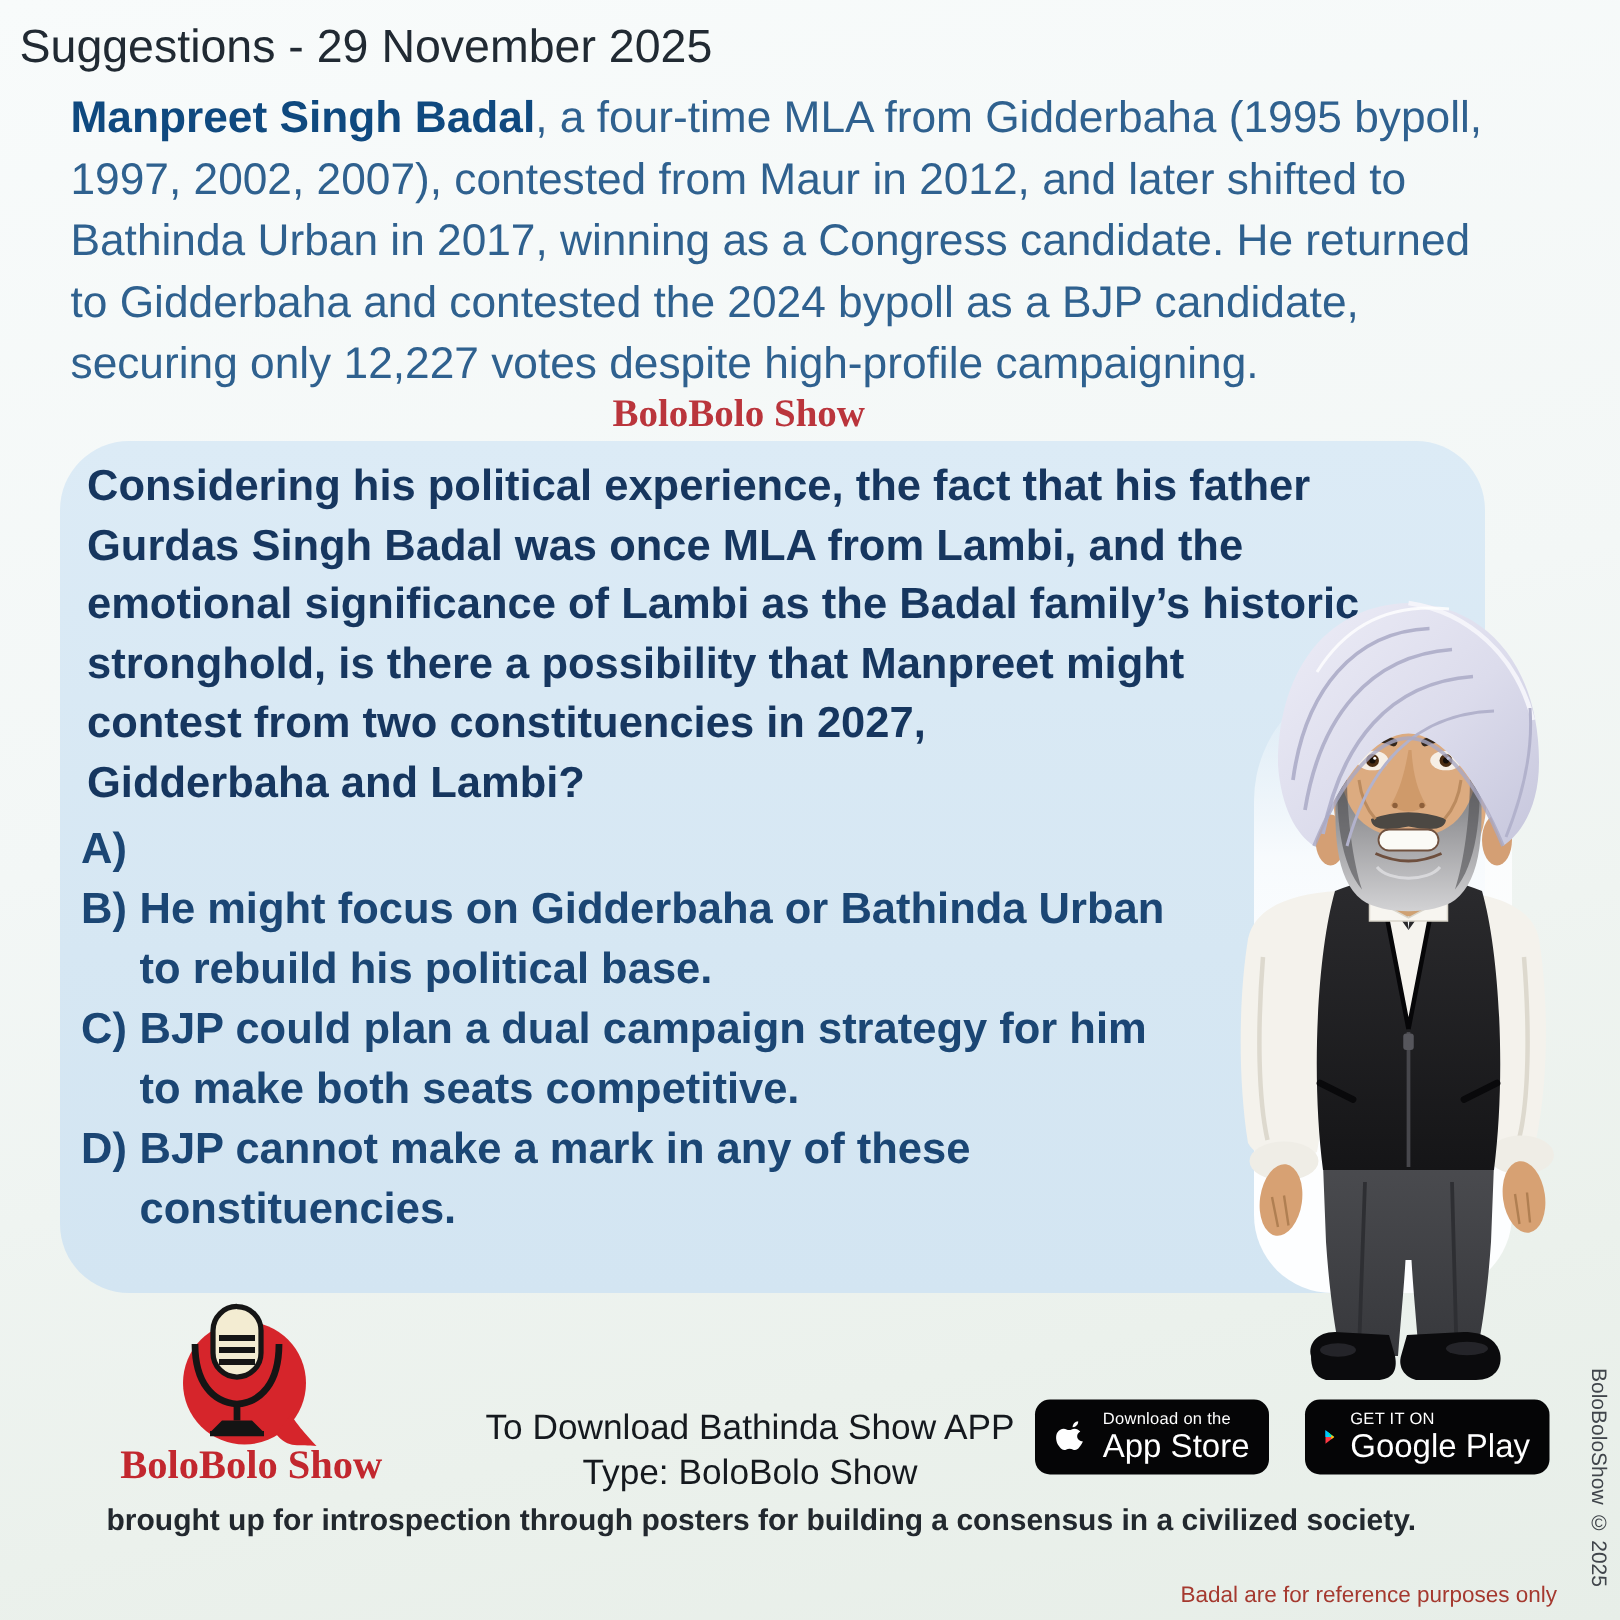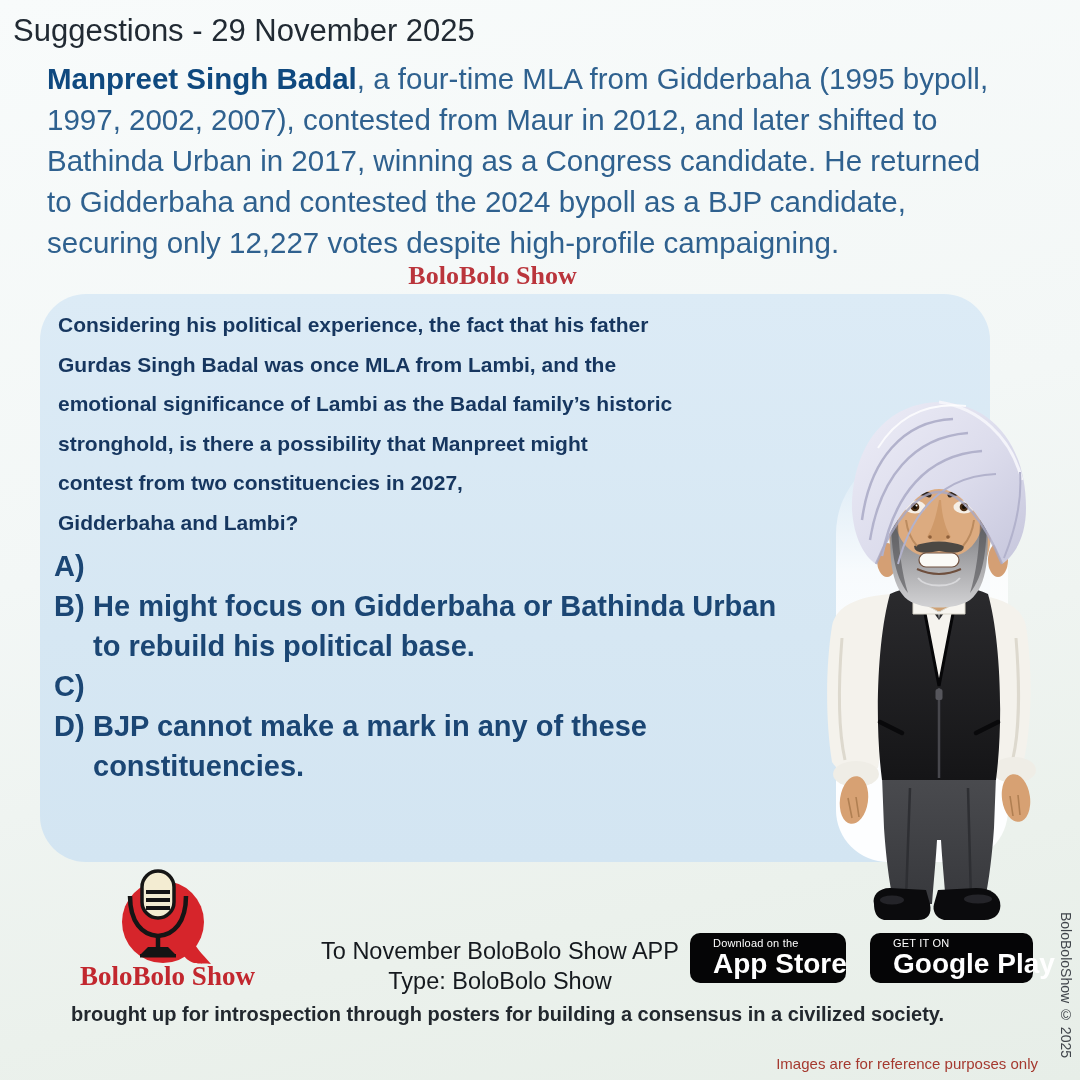--- a/index.html
+++ b/index.html
@@ -12,38 +12,38 @@
   .intro{position:absolute;left:47px;top:58px;width:1005px;font-size:29.5px;line-height:41px;
     color:#2f618f;white-space:pre-line;margin:0;}
   .intro b{color:#0f497f;}
   .brand-heading{position:absolute;left:0;top:261px;width:985px;text-align:center;
     font-family:"Liberation Serif",serif;font-weight:bold;font-size:26px;color:#ba353c;}
   .qbox{position:absolute;left:40px;top:294px;width:950px;height:568px;border-radius:46px;
     background:linear-gradient(180deg,#dcebf6 0%,#d6e7f3 60%,#d3e5f2 100%);}
   .char-backdrop{position:absolute;left:836px;top:448px;width:172px;height:414px;
     border-radius:86px 86px 52px 52px;
     background:linear-gradient(180deg,rgba(253,254,255,0) 0%,rgba(253,254,255,.85) 30%,#fdfeff 62%);}
-  .question{position:absolute;left:58px;top:305px;width:870px;font-size:21px;line-height:39.5px;
+  .question{position:absolute;left:58px;top:305px;width:870px;font-size:29px;line-height:39.5px;
     font-weight:bold;color:#16365f;white-space:pre-line;margin:0;}
   .options{position:absolute;left:54px;top:546px;width:800px;font-size:29px;line-height:40px;
     font-weight:bold;color:#1b4674;}
   .option{display:flex;}
   .option .lbl{width:39px;flex:none;}
   .option .txt{white-space:pre-line;}
   .char-svg{position:absolute;left:818px;top:388px;width:222px;height:548px;}
   .logo-svg{position:absolute;left:78px;top:858px;width:180px;height:108px;}
   .logo-text{position:absolute;left:55px;top:961px;width:225px;text-align:center;
     font-family:"Liberation Serif",serif;font-weight:bold;font-size:27px;color:#c2272e;}
   .download{position:absolute;left:315px;top:936px;width:370px;text-align:center;
     color:#15191e;font-size:23.5px;line-height:30px;}
   .badge{position:absolute;top:933px;height:50px;background:#050506;border-radius:10px;color:#fff;
     display:flex;align-items:center;padding:0 13px;gap:10px;box-sizing:border-box;}
   .badge .stack{display:flex;flex-direction:column;justify-content:center;line-height:1.05;}
   .badge .small{font-size:11px;letter-spacing:.2px;}
-  .badge .big{font-size:28px;font-weight:bold;white-space:nowrap;}
+  .badge .big{font-size:22px;font-weight:normal;white-space:nowrap;}
   #appstore{left:690px;width:156px;}
   #gplay{left:870px;width:163px;}
   .tagline{position:absolute;left:5px;top:1001px;width:1005px;text-align:center;font-size:20px;
     font-weight:bold;color:#22282e;line-height:27px;}
   .img-note{position:absolute;right:42px;top:1055px;font-size:15px;color:#a5392f;}
   .vertical-copy{position:absolute;right:6px;top:912px;height:155px;writing-mode:vertical-rl;
     text-orientation:mixed;font-size:14px;color:#40454b;}
 </style>
 </head>
 <body>
@@ -74,20 +74,22 @@
     <div class="option">
       <span class="lbl">A)</span>
     </div>
     <div class="option">
       <span class="lbl">B)</span>
       <span class="txt">He might focus on Gidderbaha or Bathinda Urban
 to rebuild his political base.</span>
     </div>
     <div class="option">
       <span class="lbl">C)</span>
+      <span class="txt">BJP could plan a dual campaign strategy for him
+to make both seats competitive.</span>
     </div>
     <div class="option">
       <span class="lbl">D)</span>
       <span class="txt">BJP cannot make a mark in any of these
 constituencies.</span>
     </div>
   </div>
 
   <svg class="char-svg" viewBox="0 0 222 548" aria-hidden="true">
     <defs>
@@ -194,21 +196,21 @@
       <path d="M68,34 H92 M68,42 H92 M68,50 H92" stroke="#151515" stroke-width="4"></path>
       <path d="M52,38 C52,64 64,77 80,78 C96,77 108,64 108,38" stroke="#151515" stroke-width="4.5" fill="none"></path>
       <path d="M80,78 L80,89" stroke="#151515" stroke-width="4.5"></path>
       <path d="M70,89 L90,89 L98,97 L62,97 Z" fill="#141414"></path>
       <rect x="62" y="96" width="36" height="3.5" fill="#141414"></rect>
     </g>
   </svg>
   <div class="logo-text">BoloBolo Show</div>
 
   <div class="download">
-    <div>To November BoloBolo Show APP</div>
+    <div>To Download Bathinda Show APP</div>
     <div>Type: BoloBolo Show</div>
   </div>
 
   <div class="badge" id="appstore">
     <svg width="30" height="34" viewBox="0 0 24 28" aria-hidden="true">
       <path fill="#fff" d="M17.1 2.6c.1 1.1-.3 2.2-1 3-.8.9-1.9 1.5-3 1.4-.1-1 .4-2.1 1-2.9.8-.9 2-1.5 3-1.5zM20.5 17.2c-.5 1.2-.8 1.7-1.5 2.8-1 1.5-2.4 3.4-4.1 3.4-1.5 0-1.9-1-4-1s-2.5 1-4 1c-1.7 0-3-1.7-4-3.2C.9 17 .6 12.8 2.2 10.5c1.1-1.6 2.8-2.5 4.4-2.5 1.6 0 2.6 1 4 1 1.3 0 2.1-1 4-1 1.4 0 2.9.8 4 2.1-3.5 1.9-2.9 6.9 1.9 7.1z"></path>
     </svg>
     <div class="stack">
       <span class="small">Download on the</span>
       <span class="big">App Store</span>
@@ -226,16 +228,16 @@
     <div class="stack">
       <span class="small">GET IT ON</span>
       <span class="big">Google Play</span>
     </div>
   </div>
 
   <div class="tagline">
     <div>brought up for introspection through posters for building a consensus in a civilized society.</div>
   </div>
 
-  <div class="img-note">Images are for reference purposes only</div>
+  <div class="img-note">Badal are for reference purposes only</div>
   <div class="vertical-copy">BoloBoloShow © 2025</div>
 
 </div>
 
 </body></html>

